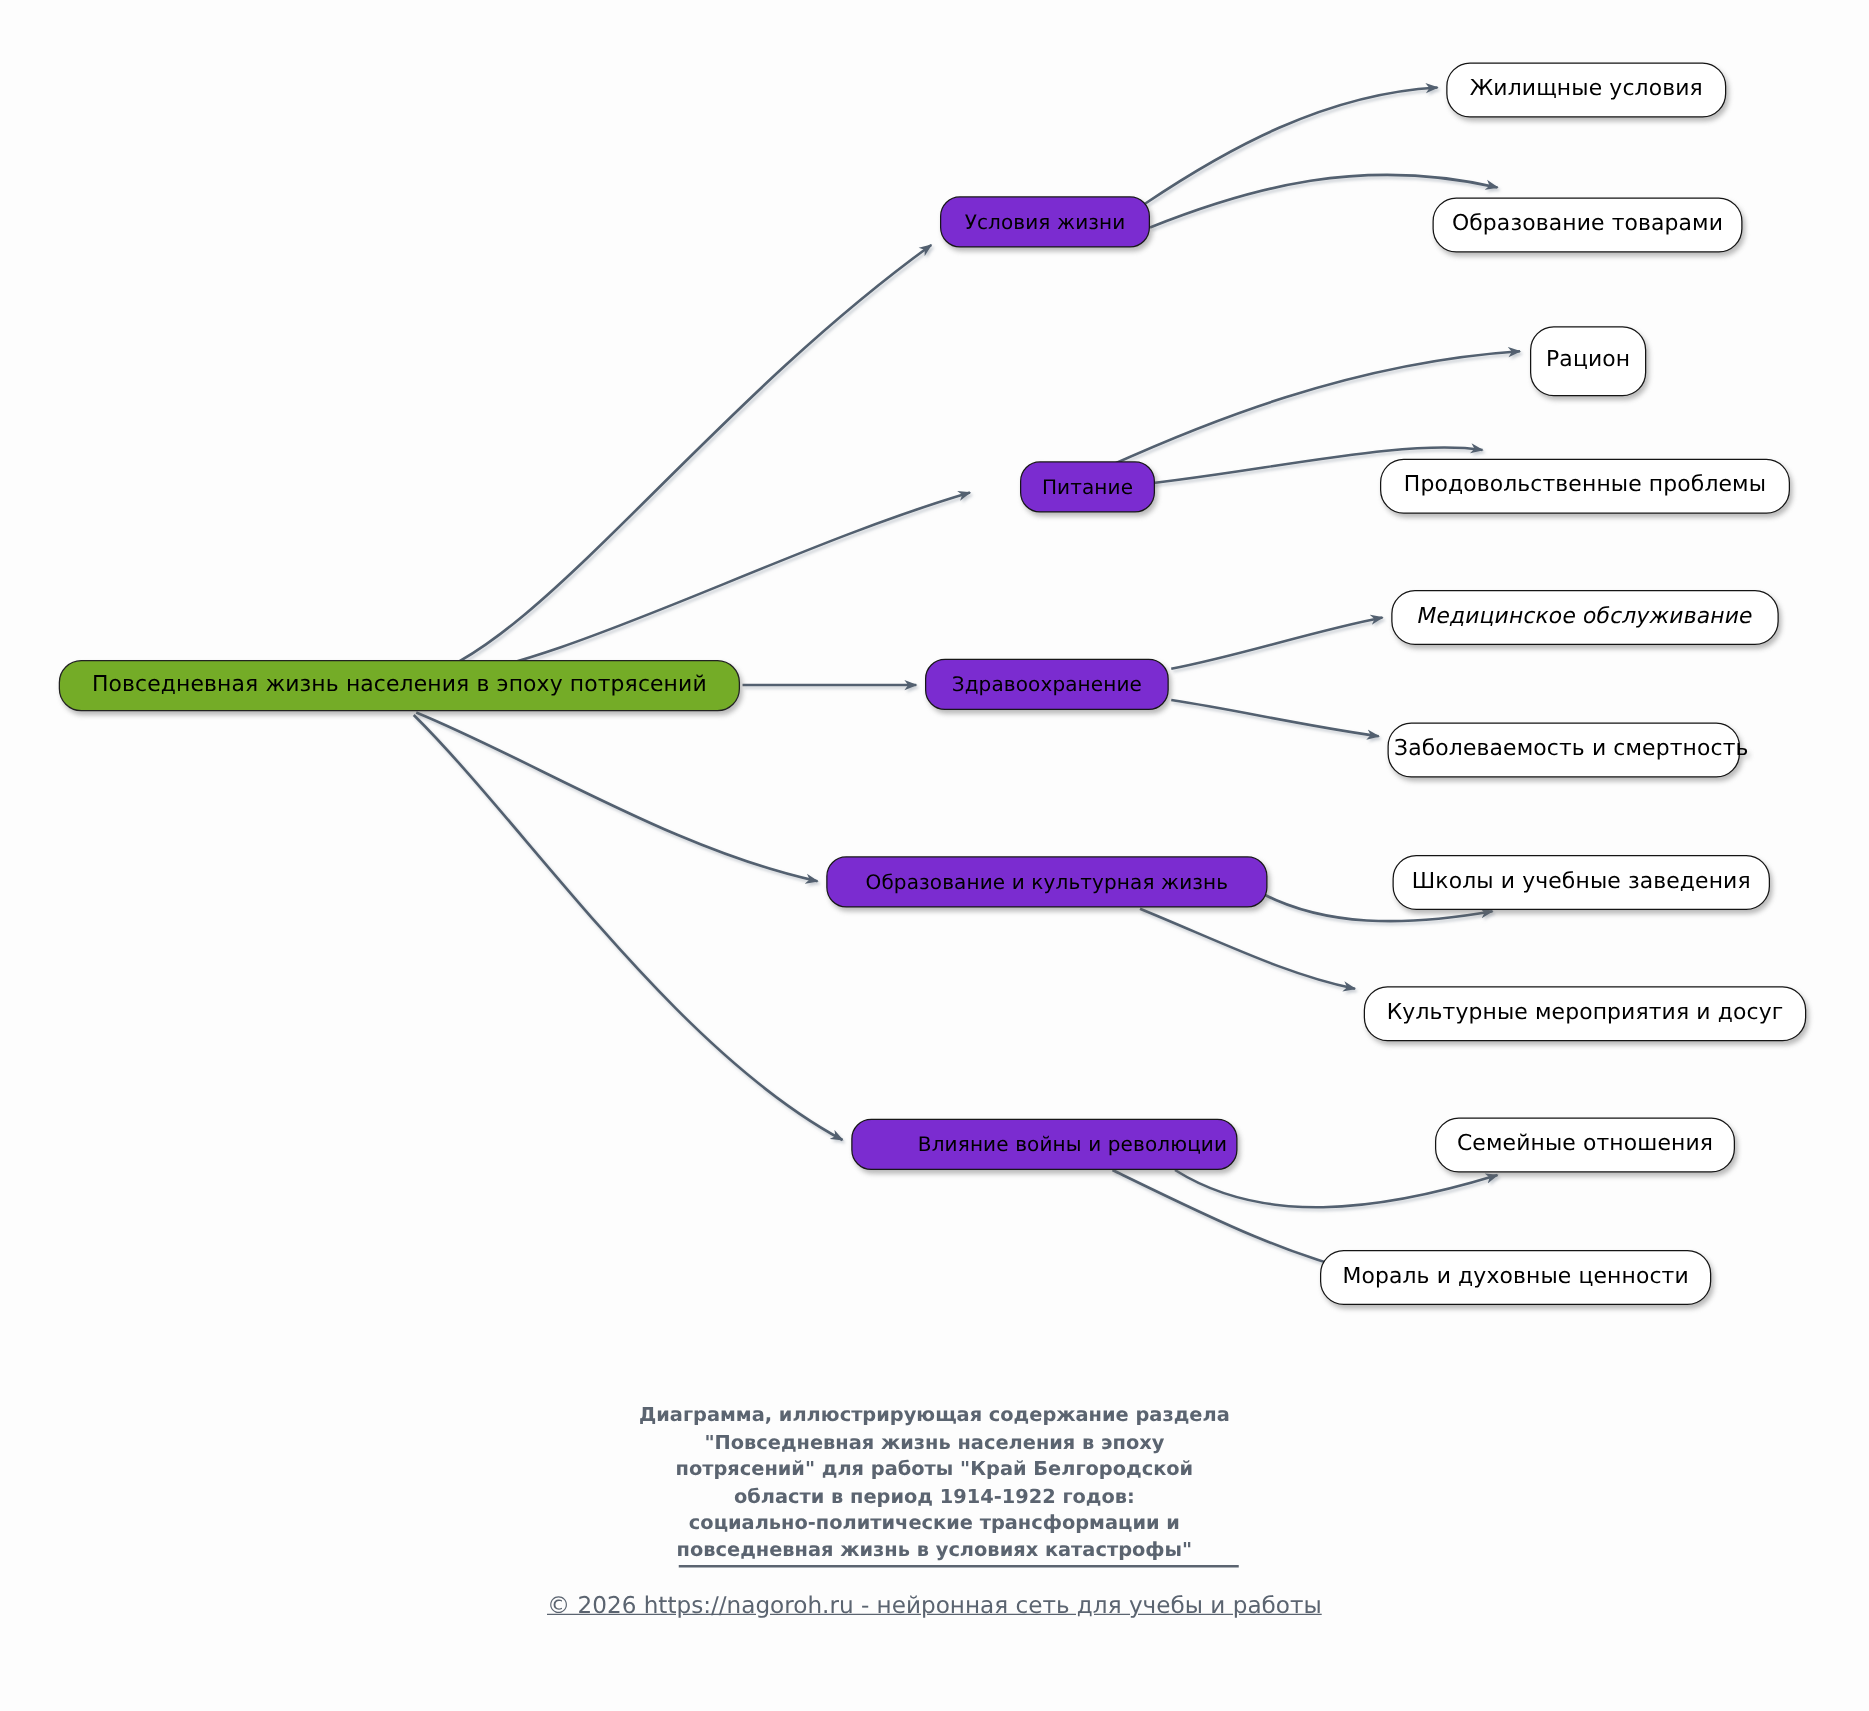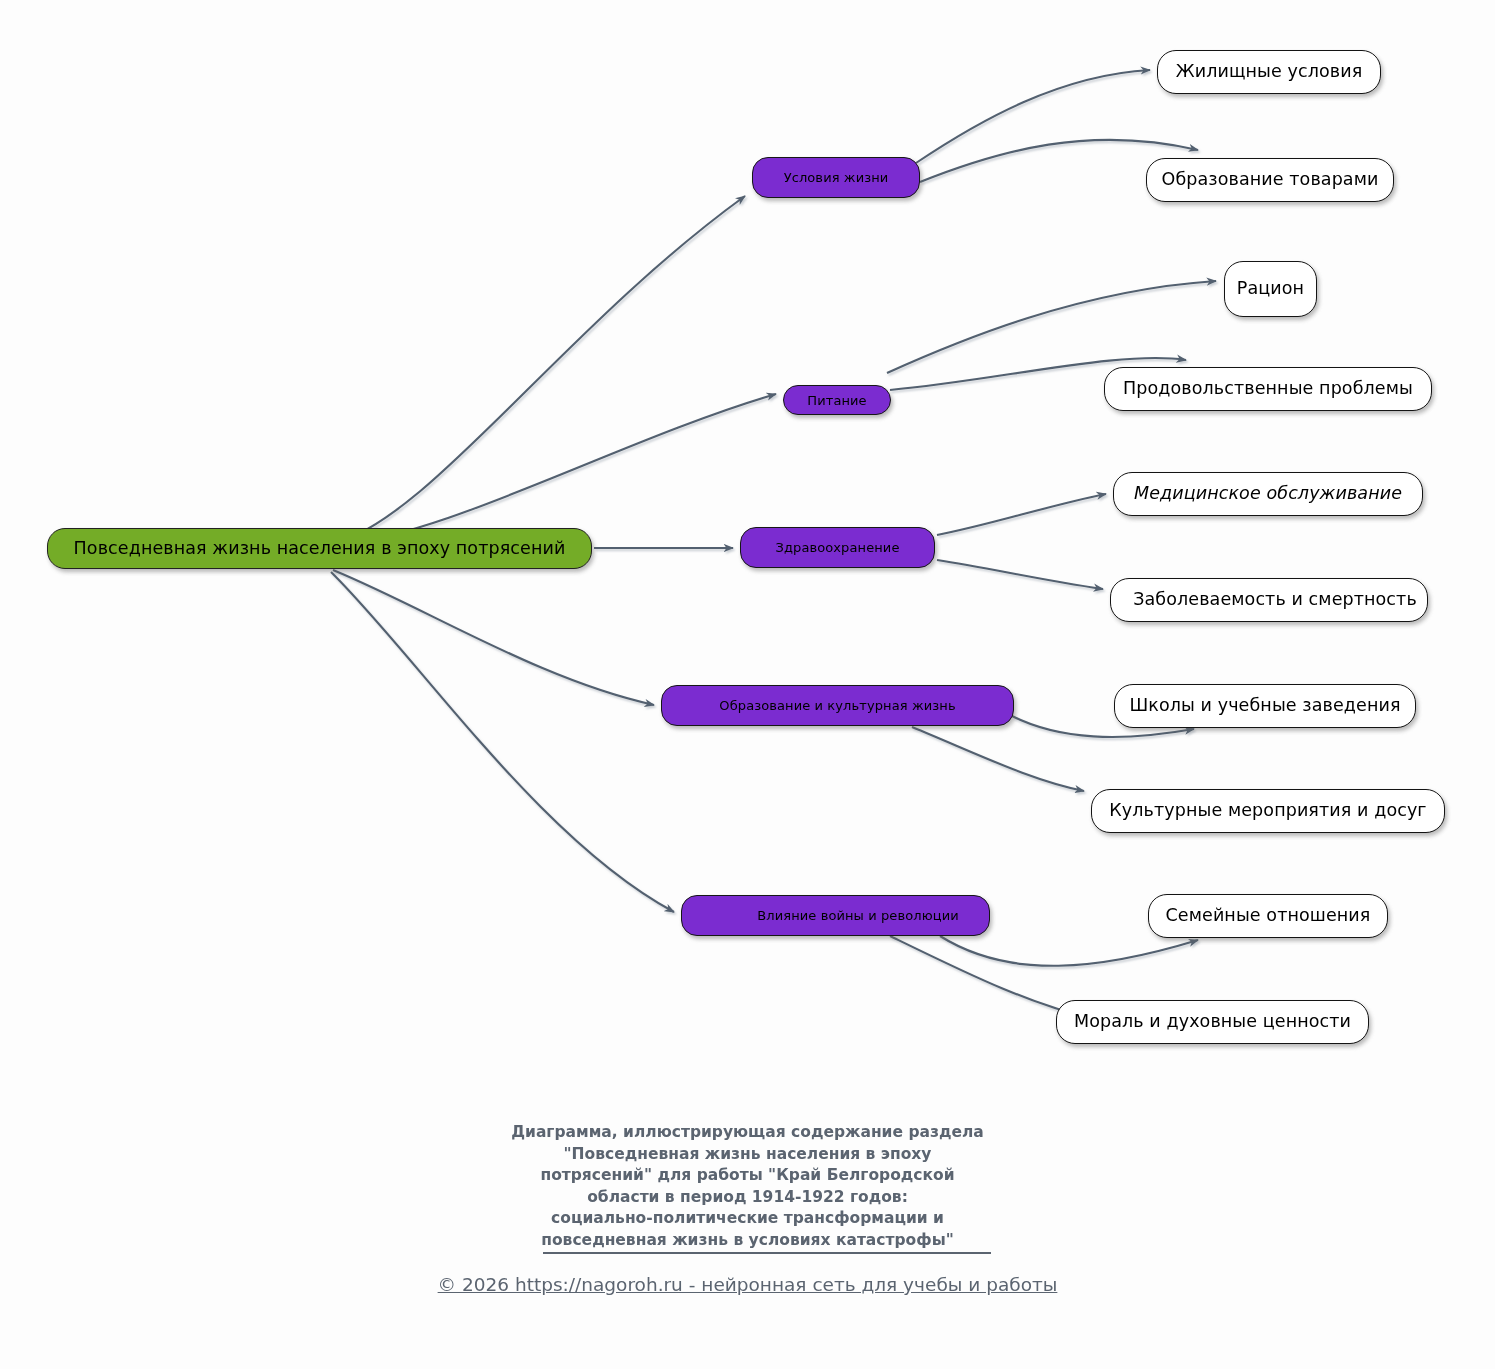--- a/index.html
+++ b/index.html
@@ -29,21 +29,21 @@
     pointer-events: none;
   }
   .node {
     position: absolute;
     box-sizing: border-box;
     display: flex;
     align-items: center;
     justify-content: center;
     white-space: nowrap;
     border-radius: 16px;
-    font-size: 13px;
+    font-size: 16px;
     line-height: 1;
     letter-spacing: 0.1px;
     color: #000000;
     filter: drop-shadow(2px 3px 2px rgba(100,100,100,0.45));
   }
   .node-root {
     background: #74ac27;
     border: 1.6px solid #222222;
     border-radius: 18px;
     font-size: 17.5px;
@@ -136,27 +136,27 @@
       <path d="M 890,936 C 970,975 1030,1005 1105,1022"></path>
     </g>
   </svg>
 
   <div class="node node-root" style="left:47px; top:528px; width:545px; height:41px;">Повседневная жизнь населения в эпоху потрясений</div>
 
   <div class="node node-branch" style="left:752px; top:157px; width:168px; height:41px;">Условия жизни</div>
   <div class="node node-leaf" style="left:1157px; top:50px; width:224px; height:44px;">Жилищные условия</div>
   <div class="node node-leaf" style="left:1146px; top:158px; width:248px; height:44px;">Образование товарами</div>
 
-  <div class="node node-branch" style="left:783px; top:369px; width:108px; height:30px;margin-top:16px;">Питание</div>
+  <div class="node node-branch" style="left:816px; top:369px; width:108px; height:41px;">Питание</div>
   <div class="node node-leaf" style="left:1224px; top:261px; width:93px; height:56px;">Рацион</div>
   <div class="node node-leaf" style="left:1104px; top:367px; width:328px; height:44px;">Продовольственные проблемы</div>
 
   <div class="node node-branch" style="left:740px; top:527px; width:195px; height:41px;">Здравоохранение</div>
   <div class="node node-leaf" style="left:1113px; top:472px; width:310px; height:44px;font-style:italic;">Медицинское обслуживание</div>
-  <div class="node node-leaf" style="left:1110px; top:578px; width:318px; height:44px;padding-left:12px;">Заболеваемость и смертность</div>
+  <div class="node node-leaf" style="left:1110px; top:578px; width:282px; height:44px;padding-left:12px;">Заболеваемость и смертность</div>
 
   <div class="node node-branch" style="left:661px; top:685px; width:353px; height:41px;">Образование и культурная жизнь</div>
   <div class="node node-leaf" style="left:1114px; top:684px; width:302px; height:44px;">Школы и учебные заведения</div>
   <div class="node node-leaf" style="left:1091px; top:789px; width:354px; height:44px;">Культурные мероприятия и досуг</div>
 
   <div class="node node-branch" style="left:681px; top:895px; width:309px; height:41px;padding-left:45px;">Влияние войны и революции</div>
   <div class="node node-leaf" style="left:1148px; top:894px; width:240px; height:44px;">Семейные отношения</div>
   <div class="node node-leaf" style="left:1056px; top:1000px; width:313px; height:44px;">Мораль и духовные ценности</div>
 
   <div id="caption">Диаграмма, иллюстрирующая содержание раздела

